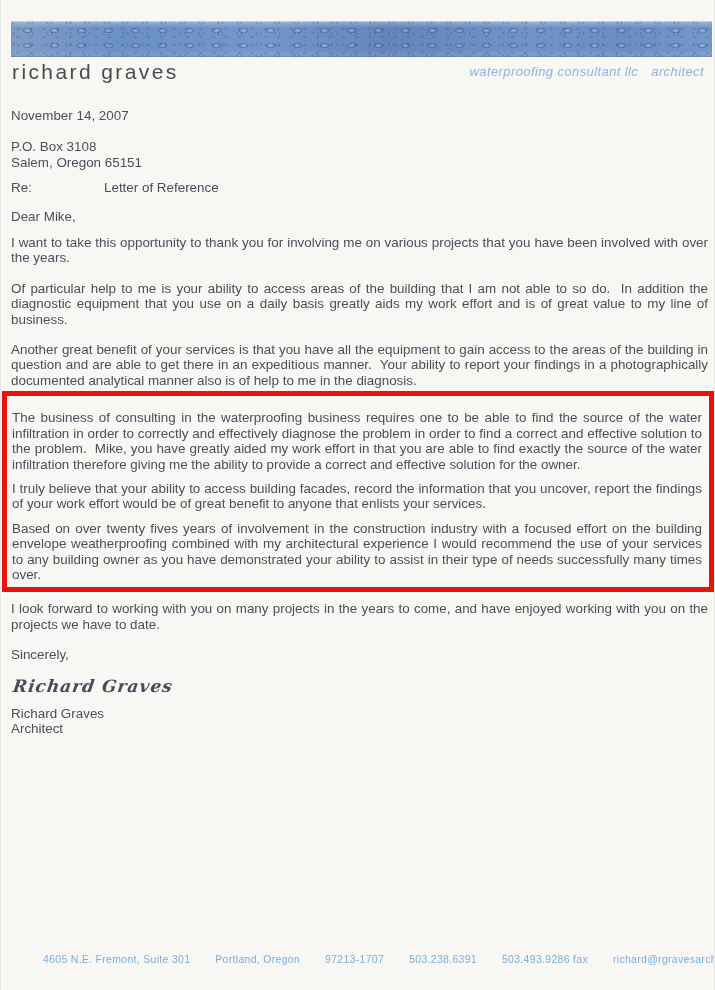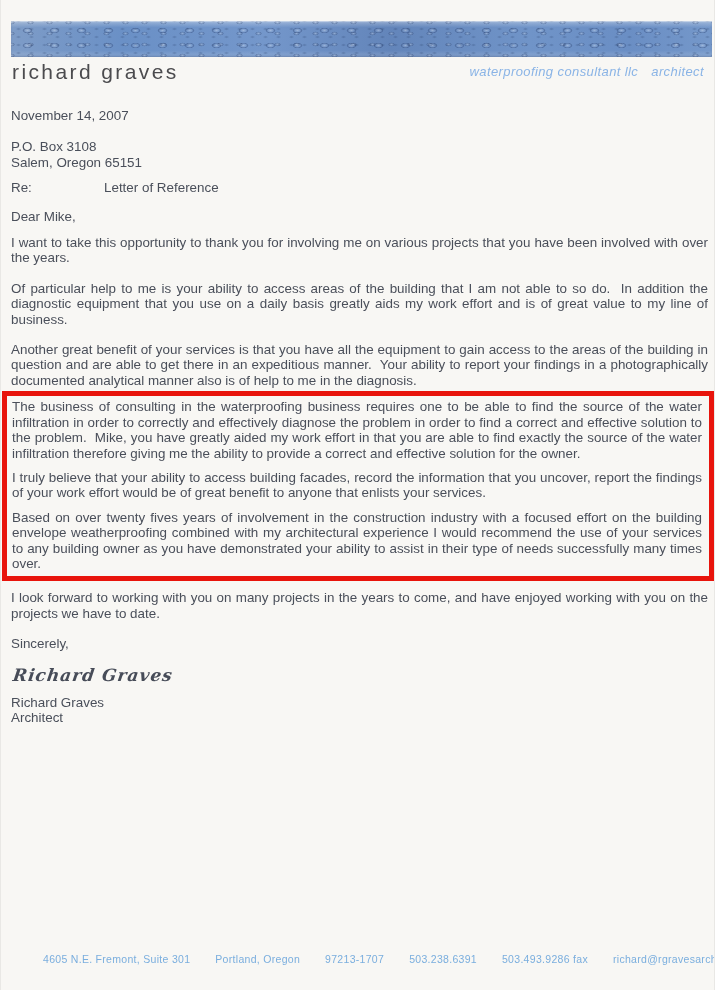--- a/index.html
+++ b/index.html
@@ -55,21 +55,21 @@
   .recipient div{line-height:15.4px;}
   .recipient{margin-bottom:10px;}
   .ref-row{margin-bottom:13px;}
   .ref-row .lbl{display:inline-block;width:93px;}
   .salutation{margin-bottom:11px;}
   .p-last-before{margin-bottom:3px !important;}
   
   .highlight-box{
     border:5px solid var(--highlight-border);
     margin:0 -6px 9px -9px;
-    padding:3px 7px 5px 5px;
+    padding:14px 7px 5px 5px;
   }
   .highlight-box p{margin:0 0 9px;}
   .highlight-box p:last-child{margin-bottom:0;}
   .closing{margin-bottom:14px !important;}
   .signature{
     display:inline-block;
     font-family:"DejaVu Serif",serif;
     font-style:italic;font-weight:600;
     font-size:17px;letter-spacing:1px;
     transform:skewX(-8deg);

